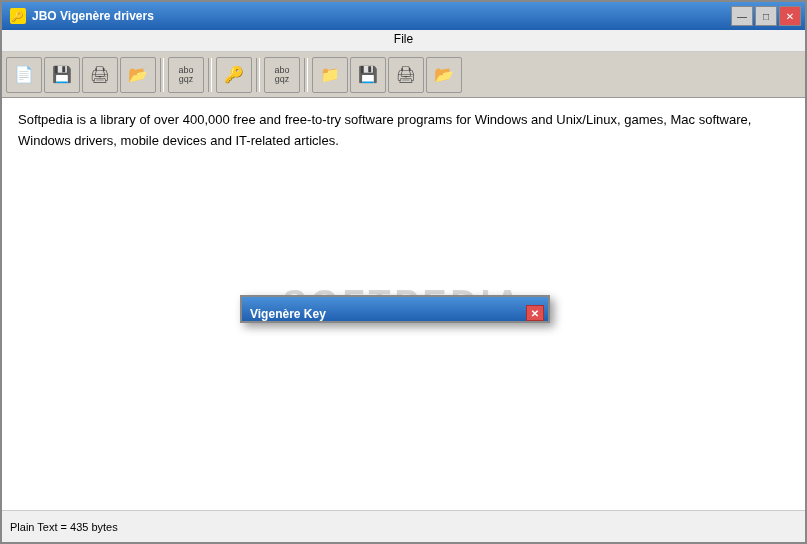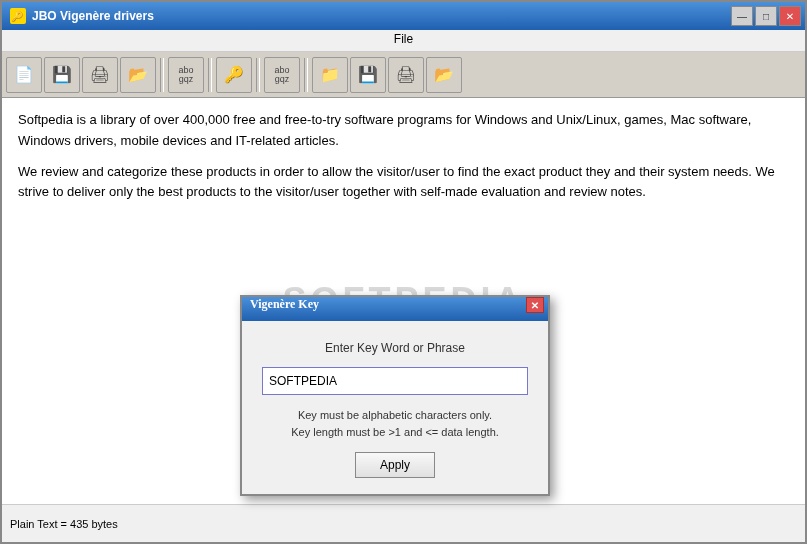--- a/index.html
+++ b/index.html
@@ -145,21 +145,21 @@
       font-weight: bold;
       letter-spacing: 4px;
       pointer-events: none;
       white-space: nowrap;
     }
 
     
     .status-bar {
       background: #f0f0f0;
       border-top: 1px solid #ccc;
-      height: 38px;
+      height: 32px;
       display: flex;
       align-items: center;
       padding: 0 8px;
       flex-shrink: 0;
     }
     .status-text {
       font-size: 11px;
       color: #000;
     }
 
@@ -181,24 +181,23 @@
       border: 2px solid #888;
       box-shadow: 4px 4px 10px rgba(0,0,0,0.4);
       position: absolute;
       top: 295px;
       left: 240px;
     }
     .dialog-title-bar {
       background: linear-gradient(to bottom, #4a90d9 0%, #2060b0 100%);
       height: 24px;
       display: flex;
-      align-items: flex-start;
+      align-items: flex-end;
       justify-content: space-between;
       padding: 0 4px 0 8px;
-      font-family: Liberation Serif, serif;
     }
     .dialog-title-text {
       color: white;
       font-size: 12px;
       font-weight: bold;
     }
     .dialog-close-btn {
       width: 18px;
       height: 16px;
       background: #e05050;
@@ -310,43 +309,31 @@
       <span>🖨</span>
     </div>
     <div class="toolbar-btn">
       <span>📂</span>
     </div>
   </div>
 
   <div class="content-area">
     <div class="content-text">
       <p>Softpedia is a library of over 400,000 free and free-to-try software programs for Windows and Unix/Linux, games, Mac software, Windows drivers, mobile devices and IT-related articles.</p>
-      <p>We review and categorize these products in order to allow the visitor/user to find the exact product they and their system needs. We strive to deliver only the best products to the visitor/user together with self-made evaluation and review notes.</p>
     </div>
     <div class="watermark">SOFTPEDIA</div>
   </div>
 
   <div class="status-bar">
     <span class="status-text">Plain Text = 435 bytes</span>
   </div>
 </div>
 
 <div class="dialog-overlay">
   <div class="dialog">
 
     <div class="dialog-title-bar">
       <span class="dialog-title-text">Vigenère Key</span>
       <div class="dialog-close-btn">✕</div>
     </div>
 
-    <div class="dialog-content">
-      <div class="dialog-prompt">Enter Key Word or Phrase</div>
-      <input class="dialog-input" type="text" value="SOFTPEDIA" style="">
-      <div class="dialog-hint">
-        <span>Key must be alphabetic characters only.</span><br>
-        <span>Key length must be &gt;1 and &lt;= data length.</span>
-      </div>
-      <button class="dialog-apply-btn">
-        <span>Apply</span>
-      </button>
-    </div>
   </div>
 </div>
 
 </body></html>

